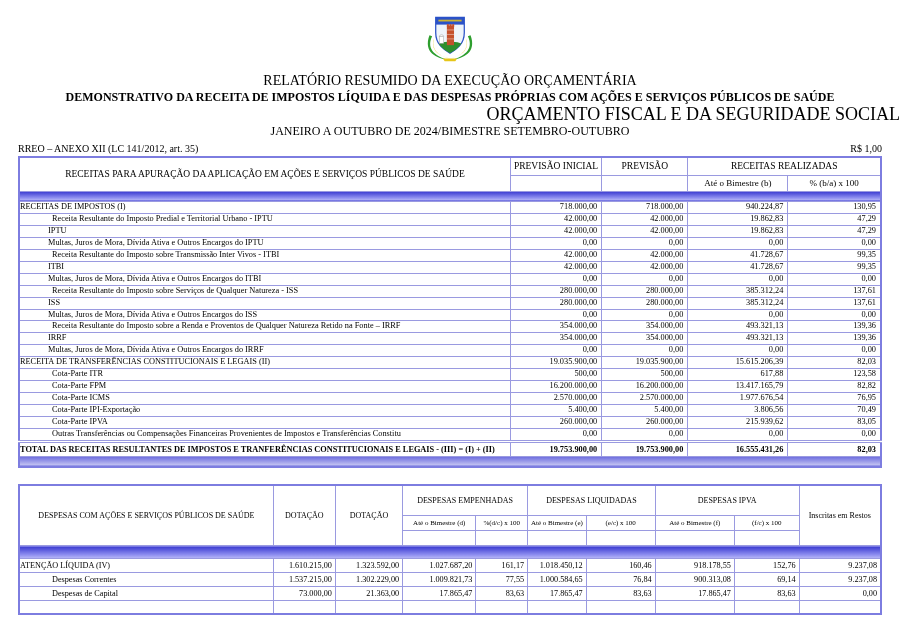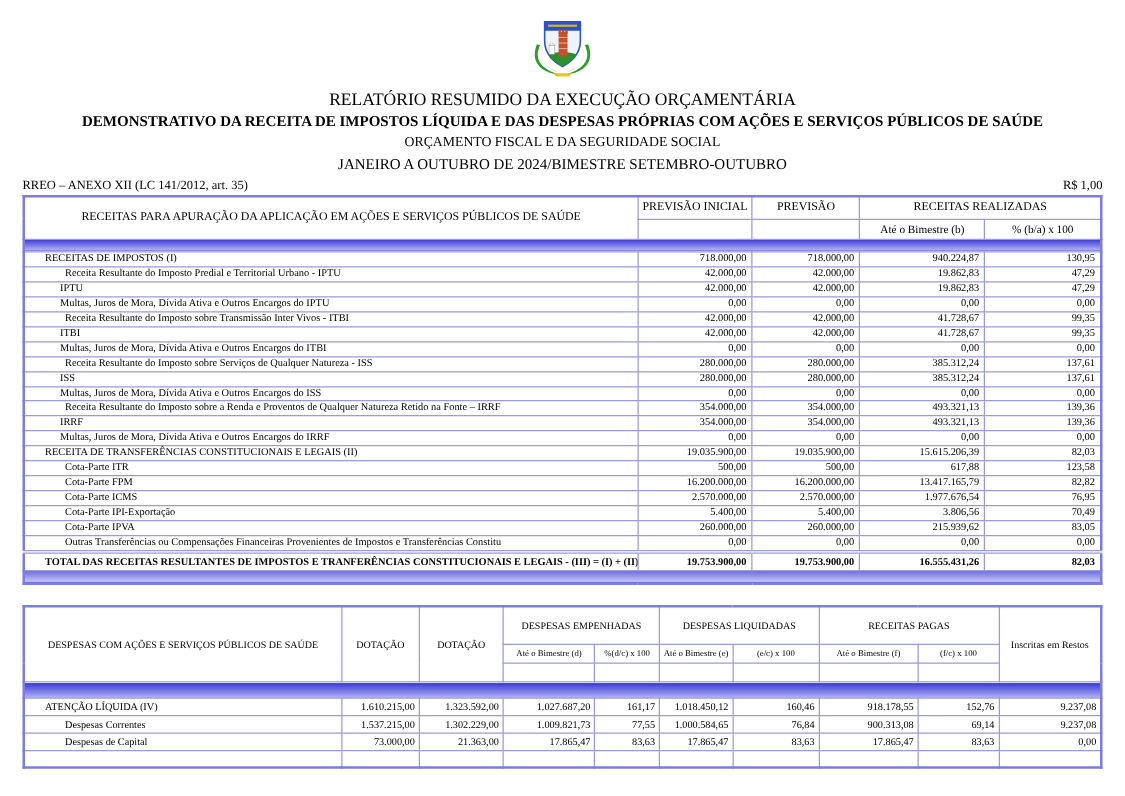--- a/index.html
+++ b/index.html
@@ -5,39 +5,39 @@
   * { box-sizing: border-box; margin: 0; padding: 0; }
   html, body { width: 900px; height: 637px; background: #fff; overflow: hidden; }
   body { font-family: "Liberation Serif", "DejaVu Serif", serif; color: #000; position: relative; }
 
   .logo-wrap { text-align: center; padding-top: 13px; height: 62px; }
 
   .titles { text-align: center; margin-top: 10px; line-height: 17px; }
   .t-org    { font-size: 12.5px; font-weight: bold; }
   .t-report { font-size: 14px; }
   .t-main   { font-size: 12px; font-weight: bold; }
-  .t-scope  { font-size: 11px; }
+  .t-scope  { font-size: 18px; text-align: right; }
   .t-period { font-size: 12px; }
 
   .anexo-row { display: flex; justify-content: space-between; margin: 3px 18px 2px 18px; font-size: 10px; }
 
   table { width: 864px; margin: 0 18px; border-collapse: collapse; table-layout: fixed;
           border: 2px solid #7d7de0; }
   td, th { border: 1px solid #9a9ae0; font-weight: normal; overflow: hidden; white-space: nowrap; }
 
   
   .tbl1 th.main { font-size: 9.5px; height: 18px; text-align: center; }
   .tbl1 th.sub  { font-size: 9px;  height: 16px; text-align: center; }
   .tbl1 td.lbl  { font-size: 8.3px; text-align: left; }
   .tbl1 td.num  { font-size: 8.3px; text-align: right; padding-right: 4px; }
   .tbl1 tbody tr { height: 10.9px; line-height: 10.9px; }
   .band td { height: 5px; padding: 0; background: linear-gradient(180deg, #3a3ad0 0%, #8f8ff0 70%, #b9b9f6 100%); border-left: none; border-right: none; }
   .band2 td { height: 4px; padding: 0; background: linear-gradient(180deg, #6a6ade 0%, #c6c6f2 100%); border-left: none; border-right: none; }
   tr.bold { font-weight: bold; }
-  .ind0 { padding-left: 16px; }
+  .ind0 { padding-left: 0; }
   .ind1 { padding-left: 32px; }
   .ind2 { padding-left: 28px; }
   .total-row td { border-top: 3px double #9a9ae0; font-weight: bold; height: 13px; line-height: 13px; }
 
   
   .tbl2 { margin-top: 16px; }
   .tbl2 th.grp  { font-size: 8px; height: 31px; text-align: center; vertical-align: middle; }
   .tbl2 th.tall { font-size: 8px; vertical-align: middle; }
   .tbl2 th.sub  { font-size: 7px; height: 15px; text-align: center; }
   .tbl2 .filler td { height: 15px; border-top: none; }
@@ -289,21 +289,21 @@
       <col style="width:7.5%">
       <col style="width:9.5%">
   </colgroup>
   <thead>
     <tr>
       <th class="tall" rowspan="3">DESPESAS COM AÇÕES E SERVIÇOS PÚBLICOS DE SAÚDE</th>
       <th class="tall" rowspan="3">DOTAÇÃO</th>
       <th class="tall" rowspan="3">DOTAÇÃO</th>
       <th class="grp" colspan="2">DESPESAS EMPENHADAS</th>
       <th class="grp" colspan="2">DESPESAS LIQUIDADAS</th>
-      <th class="grp" colspan="2">RECEITAS PAGAS</th>
+      <th class="grp" colspan="2">DESPESAS IPVA</th>
       <th class="tall" rowspan="3">Inscritas em Restos</th>
     </tr>
     <tr>
       <th class="sub">Até o Bimestre (d)</th>
       <th class="sub">%(d/c) x 100</th>
       <th class="sub">Até o Bimestre (e)</th>
       <th class="sub">(e/c) x 100</th>
       <th class="sub">Até o Bimestre (f)</th>
       <th class="sub">(f/c) x 100</th>
     </tr>

